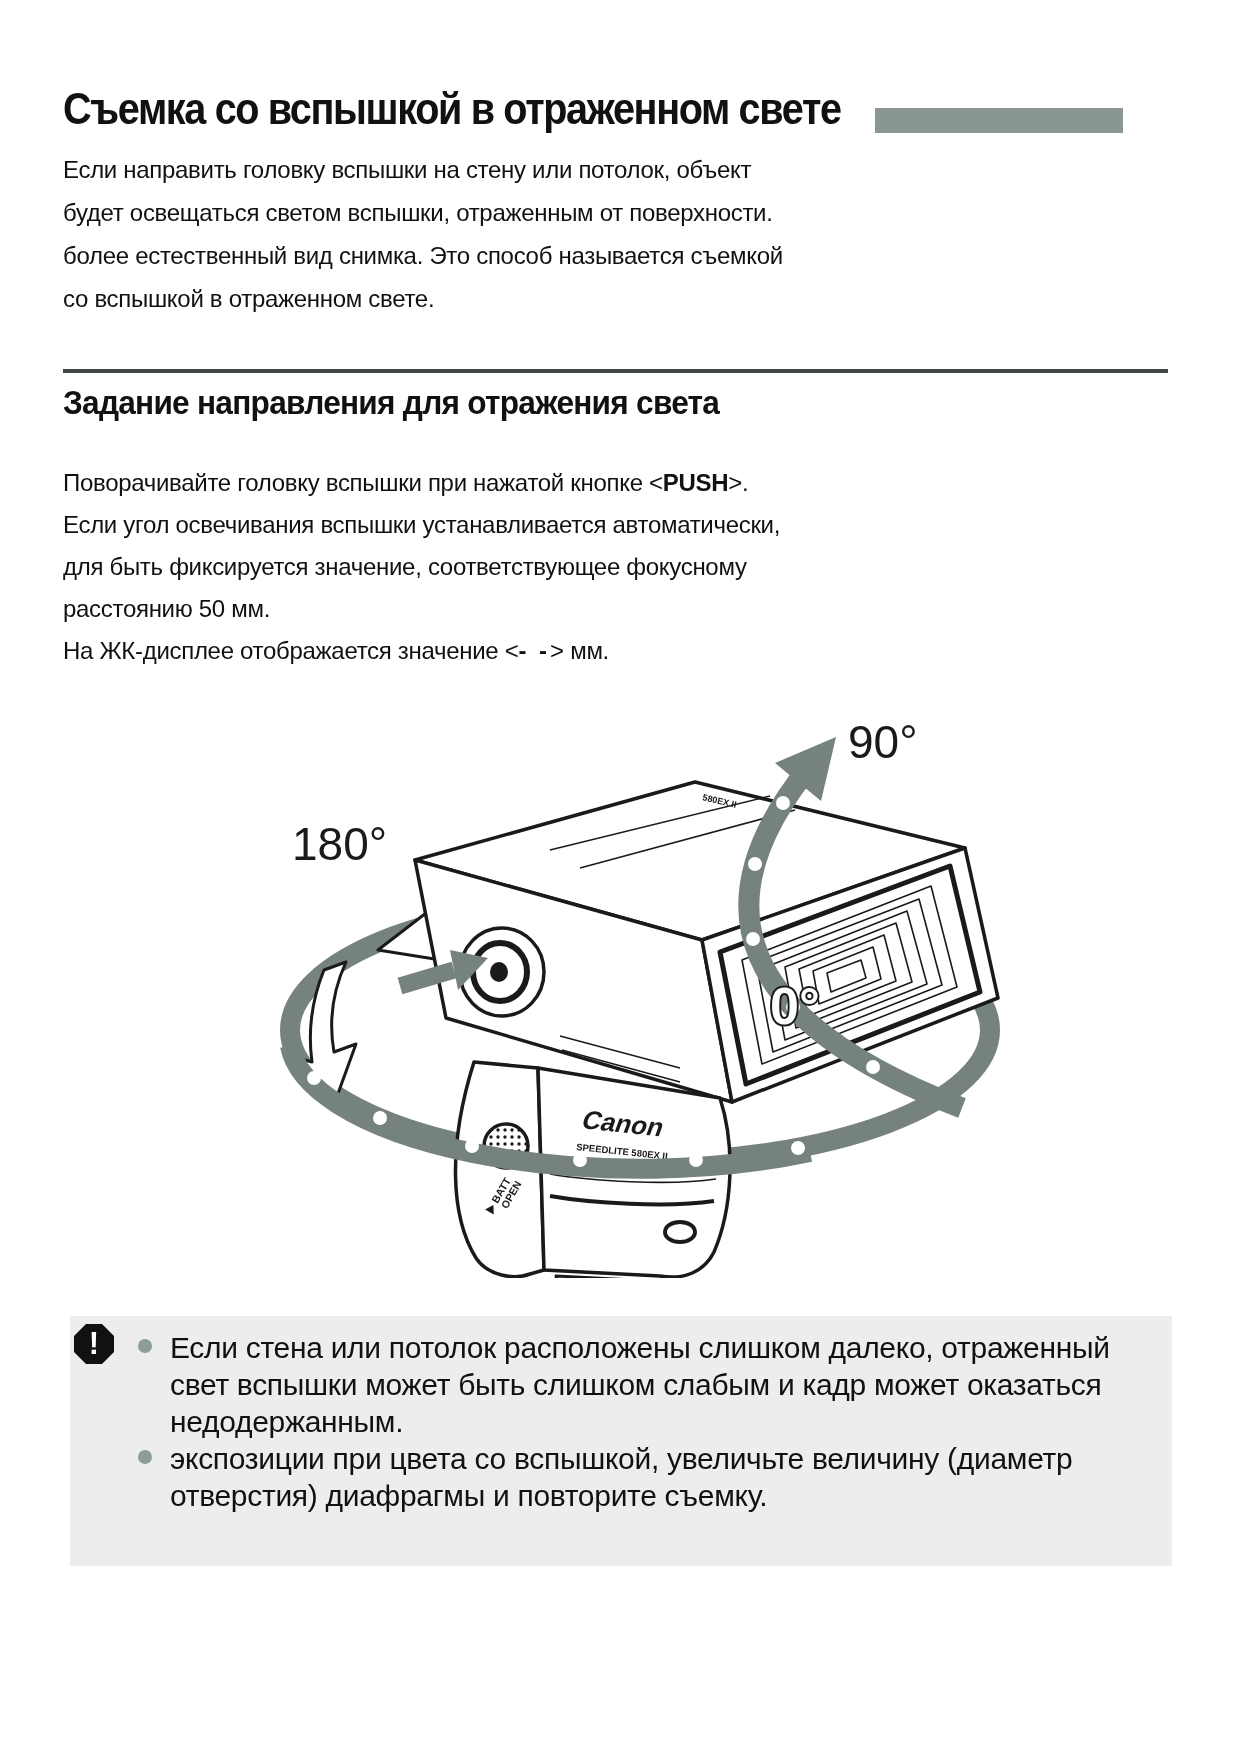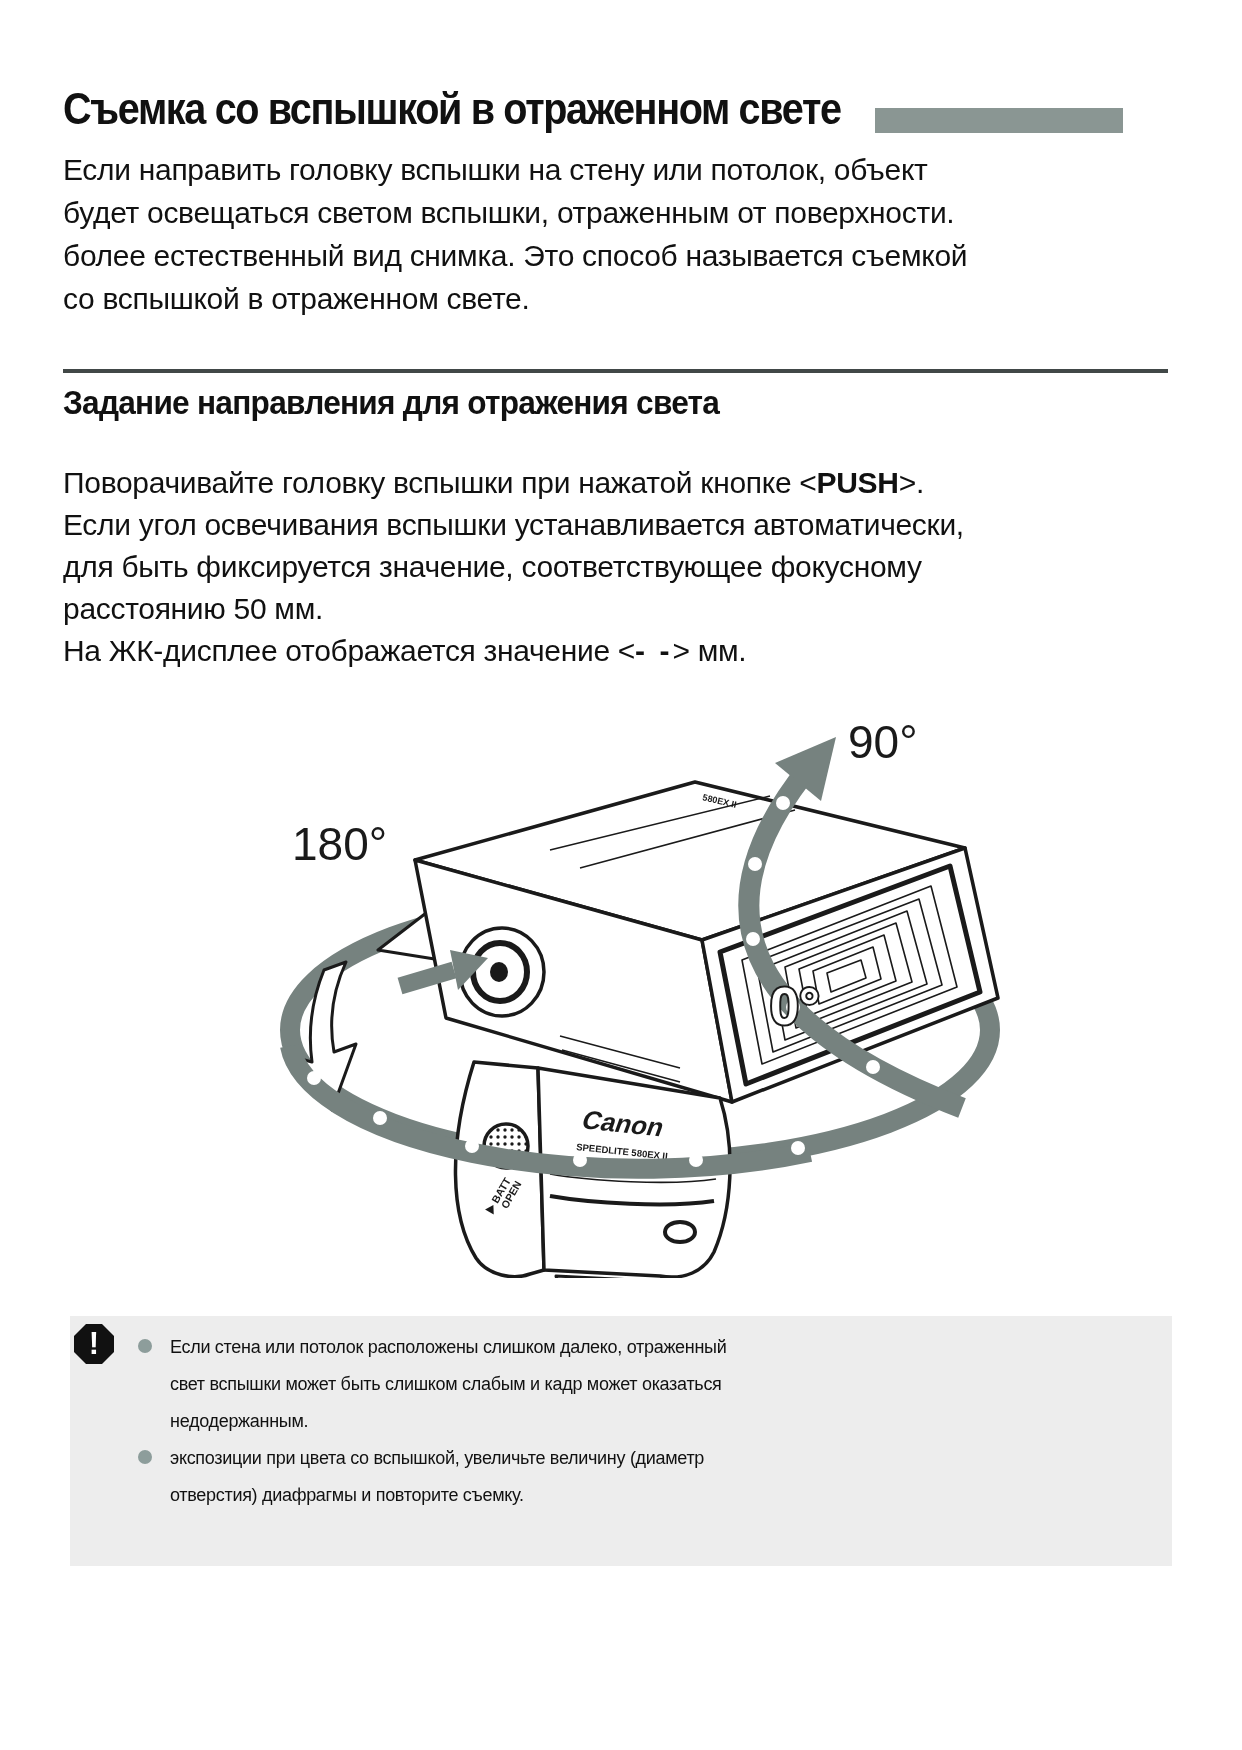--- a/index.html
+++ b/index.html
@@ -3,38 +3,38 @@
 <meta charset="utf-8">
 <style>
   html,body{margin:0;padding:0;background:#fff;}
   .page{position:relative;width:1242px;height:1566px;background:#fff;overflow:hidden;
         font-family:"Liberation Sans",sans-serif;color:#111;}
   
   .title{position:absolute;left:63px;top:84px;font-size:44px;font-weight:bold;
          letter-spacing:-1.5px;transform:scaleX(.90);transform-origin:left top;white-space:nowrap;}
   .title-bar{position:absolute;left:875px;top:108px;width:248px;height:25px;}
   
-  .para{position:absolute;left:63px;font-size:30px;line-height:43px;letter-spacing:-.3px;white-space:nowrap;}
+  .para{position:absolute;left:63px;font-size:24px;line-height:43px;letter-spacing:-.3px;white-space:nowrap;}
   .intro{top:148px;}
   .rule{position:absolute;left:63px;top:369px;width:1105px;height:4px;background:#414847;}
   .h2{position:absolute;left:63px;top:383px;font-size:34px;font-weight:bold;letter-spacing:-.8px;
       transform:scaleX(.93);transform-origin:left top;white-space:nowrap;}
   .p2{top:426px;line-height:42px;margin-top:36px;}
   .kbd{font-weight:bold;}
   .lcd{font-weight:bold;letter-spacing:3px;}
   .bullet-line{position:absolute;left:63px;top:636px;font-size:29.5px;letter-spacing:-.3px;white-space:nowrap;}
   .dot{display:inline-block;width:15px;height:15px;border-radius:50%;vertical-align:2px;margin:0 18px 0 13px;}
   
   .figure{position:absolute;left:250px;top:700px;width:780px;height:578px;}
   
   .note{position:absolute;left:70px;top:1316px;width:1102px;height:357px;background:#ededed;}
   .warn{position:absolute;left:4px;top:8px;width:40px;height:40px;background:#111;
         clip-path:polygon(30% 0,70% 0,100% 30%,100% 70%,70% 100%,30% 100%,0 70%,0 30%);
         color:#fff;font-weight:900;font-size:31px;text-align:center;line-height:40px;}
-  .note-item{position:relative;margin:0;padding:0 0 0 100px;font-size:18px;line-height:37px;
+  .note-item{position:relative;margin:0;padding:0 0 0 100px;font-size:30px;line-height:37px;
              letter-spacing:-.3px;white-space:nowrap;}
   .note-item .ndot{position:absolute;left:68px;top:10px;width:14px;height:14px;border-radius:50%;}
   .note-body{padding-top:13px;}
   .pagenum{position:absolute;left:63px;top:1676px;font-size:37px;letter-spacing:-1px;}
   .ln{display:block;}
 </style>
 </head>
 <body>
 
 <div class="page">

